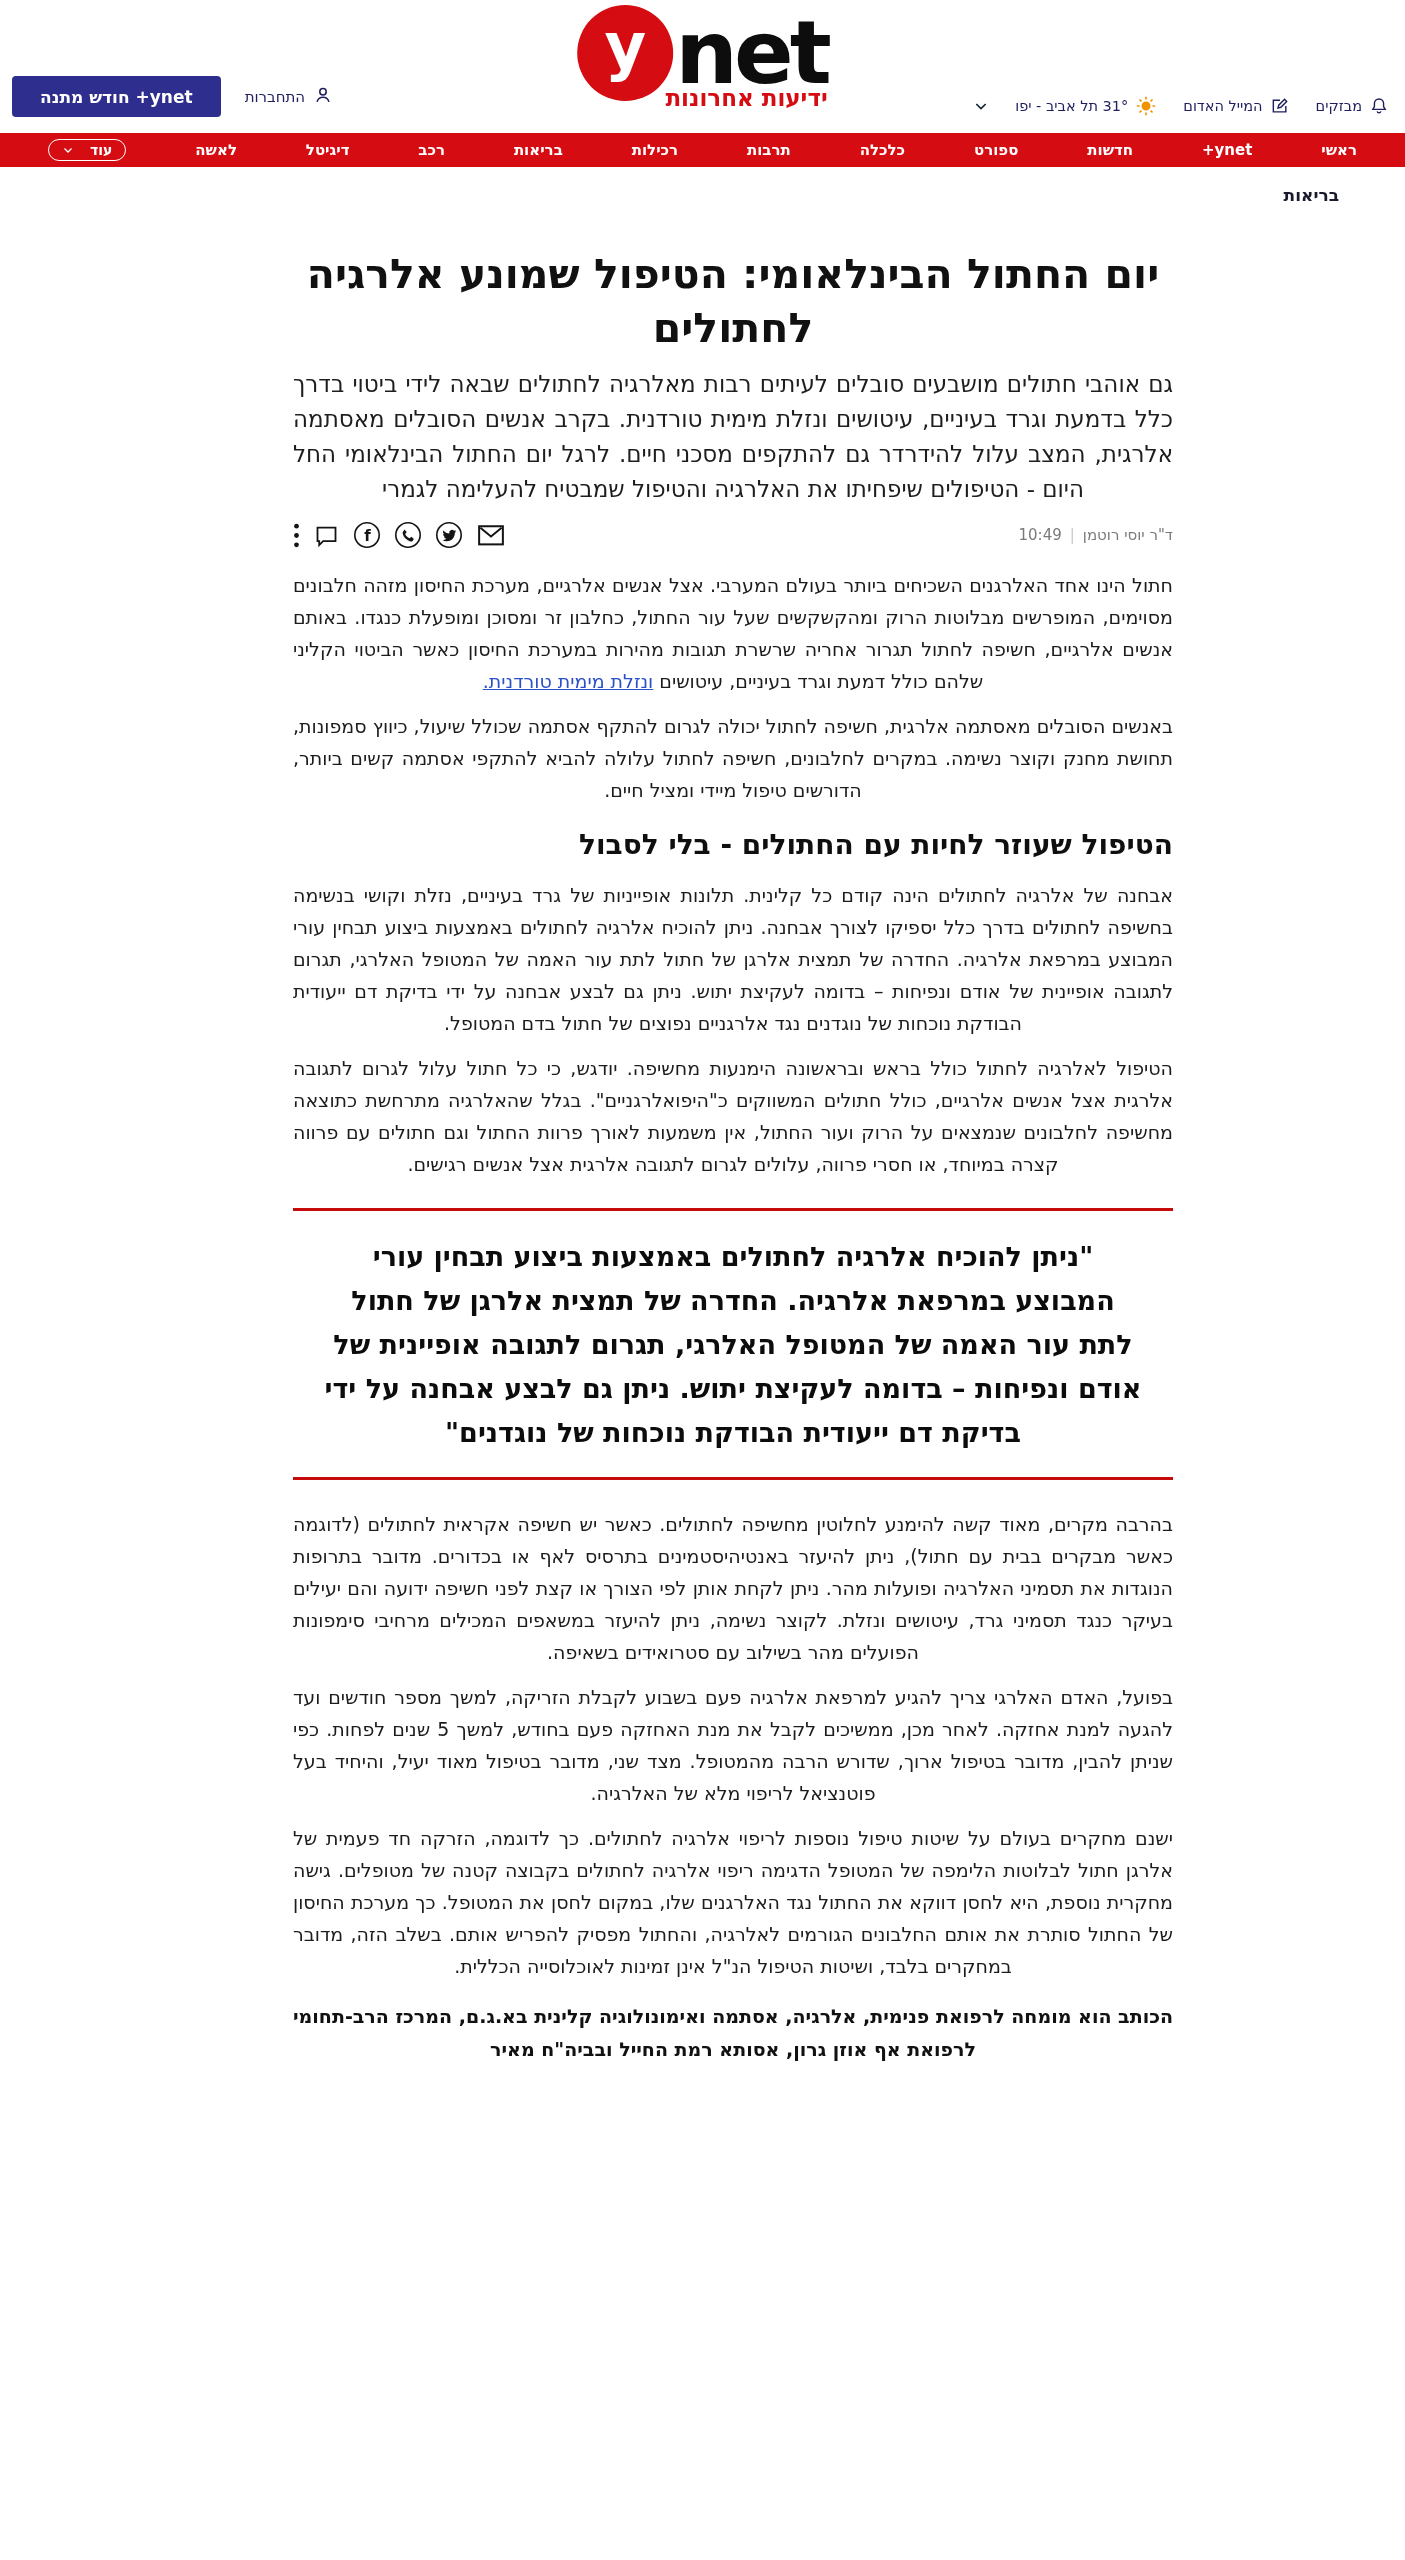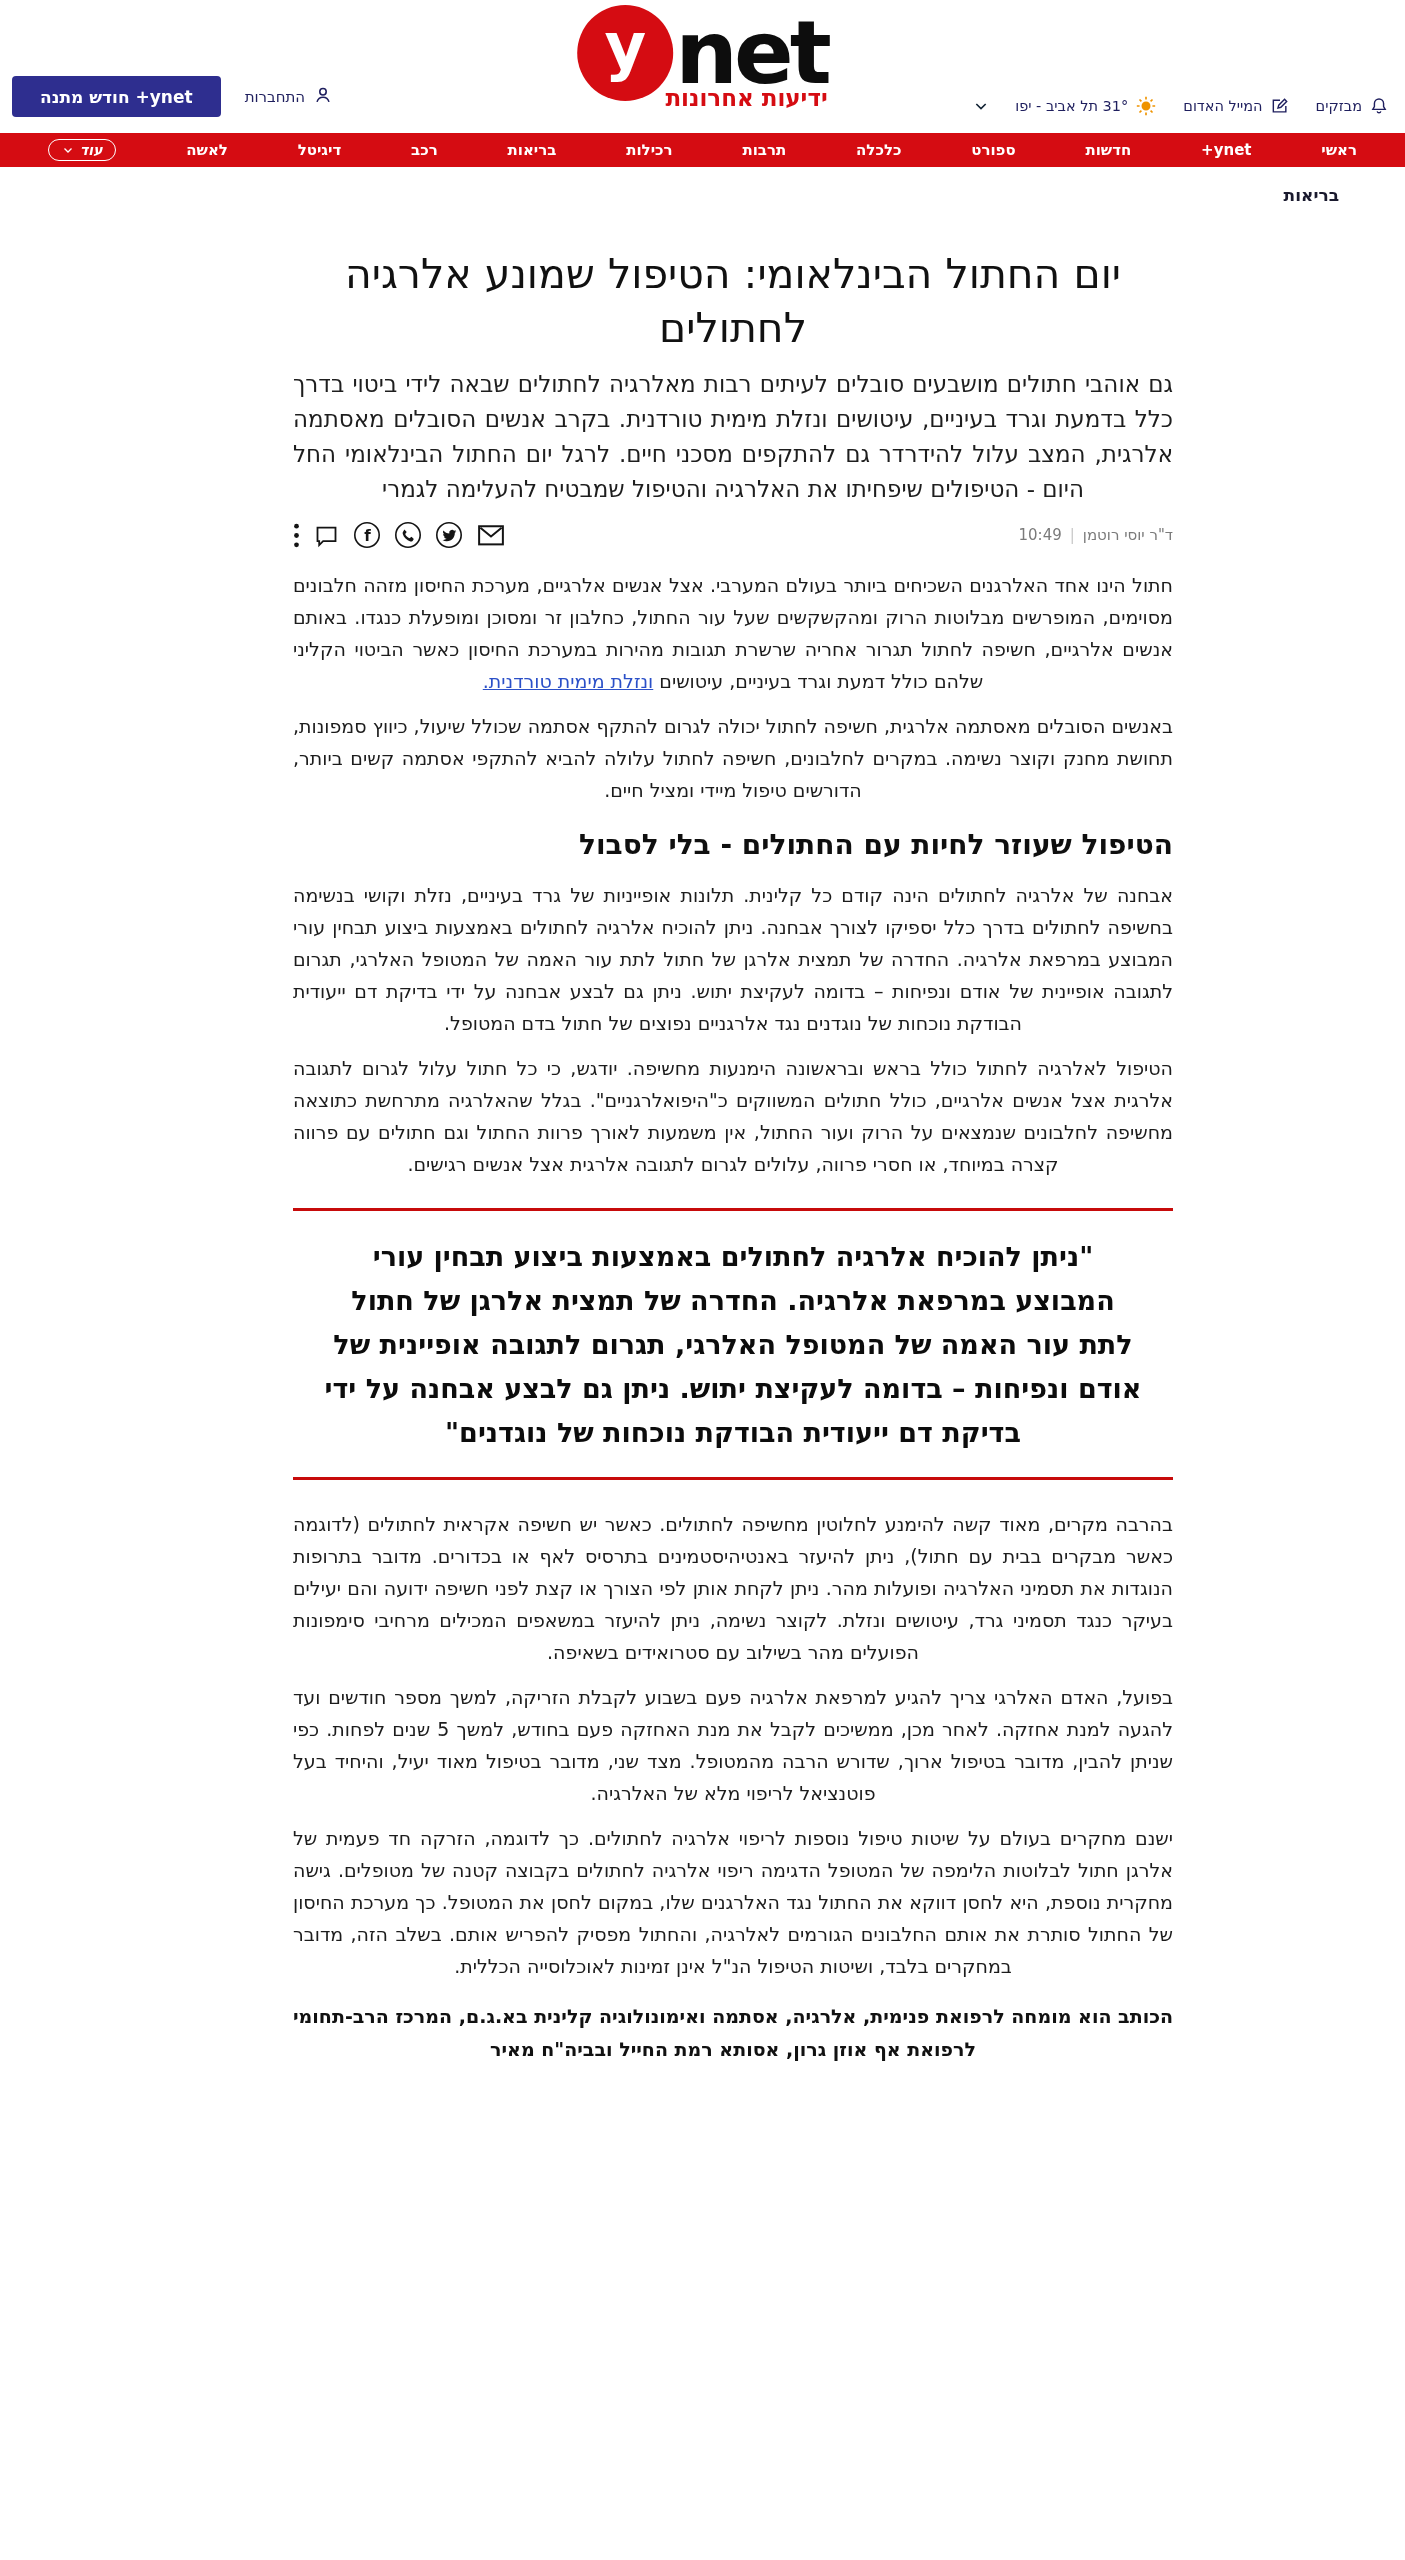--- a/index.html
+++ b/index.html
@@ -55,32 +55,32 @@
   }
 
   
   nav{
     background:var(--brand-red);height:34px;
     display:flex;align-items:center;justify-content:space-between;
     padding:0 48px;
   }
   .nav-item{color:#fff;font-size:15px;font-weight:bold;white-space:nowrap;cursor:pointer;}
   .more-pill{
-    display:flex;align-items:center;gap:6px;color:#fff;font-size:14px;font-weight:bold;
-    border:1.5px solid #fff;border-radius:15px;padding:2px 13px;cursor:pointer;font-style:italic;
+    display:flex;align-items:center;gap:16px;color:#fff;font-size:14px;font-weight:bold;
+    border:1.5px solid #fff;border-radius:15px;padding:2px 13px;cursor:pointer;
   }
   .more-pill svg{display:block;}
 
   
   .breadcrumb{padding:18px 66px 0 0;font-size:17px;font-weight:bold;color:#1a1a2e;}
 
   
   main{width:880px;margin:42px 232px 0 293px;}
   h1{
-    font-size:41px;line-height:54px;font-weight:normal;color:#111;
+    font-size:41px;line-height:54px;font-weight:bold;color:#111;
     text-align:center;margin-bottom:12px;
   }
   .subtitle{
     font-size:23px;line-height:35px;color:#1e1e1e;
     text-align:justify;text-align-last:center;margin-bottom:14px;
   }
   .byline-row{display:flex;align-items:center;margin:10px 0 20px;}
   .byline{display:flex;align-items:center;gap:8px;font-size:15px;color:var(--byline-gray);}
   .byline .sep{color:#c9c9c9;}
   .share-icons{display:flex;align-items:center;gap:13px;direction:ltr;margin-right:auto;color:#141414;}

